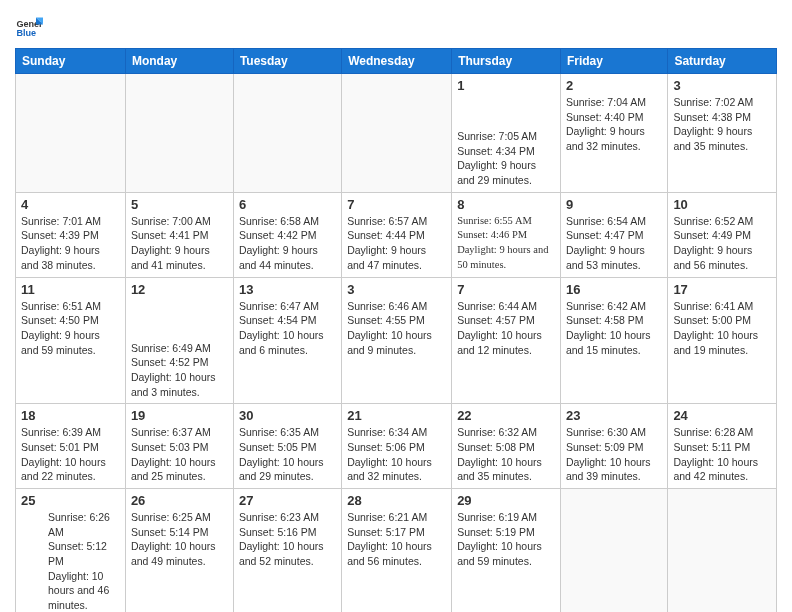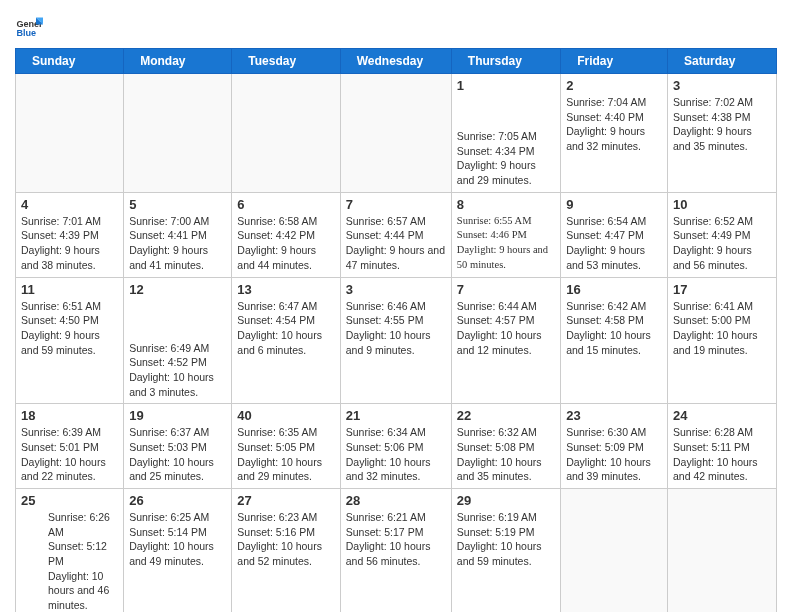--- a/index.html
+++ b/index.html
@@ -41,21 +41,21 @@
     }
     .calendar {
       width: 100%;
       border-collapse: collapse;
       font-size: 11px;
     }
     .calendar th {
       background-color: #1976d2;
       color: #fff;
       text-align: left;
-      padding: 5px 16px;
+      padding: 5px 6px;
       font-size: 12px;
       border: 1px solid #1565c0;
     }
     .calendar td {
       vertical-align: top;
       border: 1px solid #ccc;
       padding: 4px 5px;
       width: 113px;
       min-height: 70px;
       background: #fff;
@@ -228,21 +228,21 @@
 Sunset: 5:01 PM
 Daylight: 10 hours and 22 minutes.</div>
         </td>
         <td>
           <div class="day-number">19</div>
           <div class="day-info" style="white-space: pre-line;">Sunrise: 6:37 AM
 Sunset: 5:03 PM
 Daylight: 10 hours and 25 minutes.</div>
         </td>
         <td>
-          <div class="day-number">40</div>
+          <div class="day-number">30</div>
           <div class="day-info" style="white-space: pre-line;">Sunrise: 6:35 AM
 Sunset: 5:05 PM
 Daylight: 10 hours and 29 minutes.</div>
         </td>
         <td>
           <div class="day-number">21</div>
           <div class="day-info" style="white-space: pre-line;">Sunrise: 6:34 AM
 Sunset: 5:06 PM
 Daylight: 10 hours and 32 minutes.</div>
         </td>

